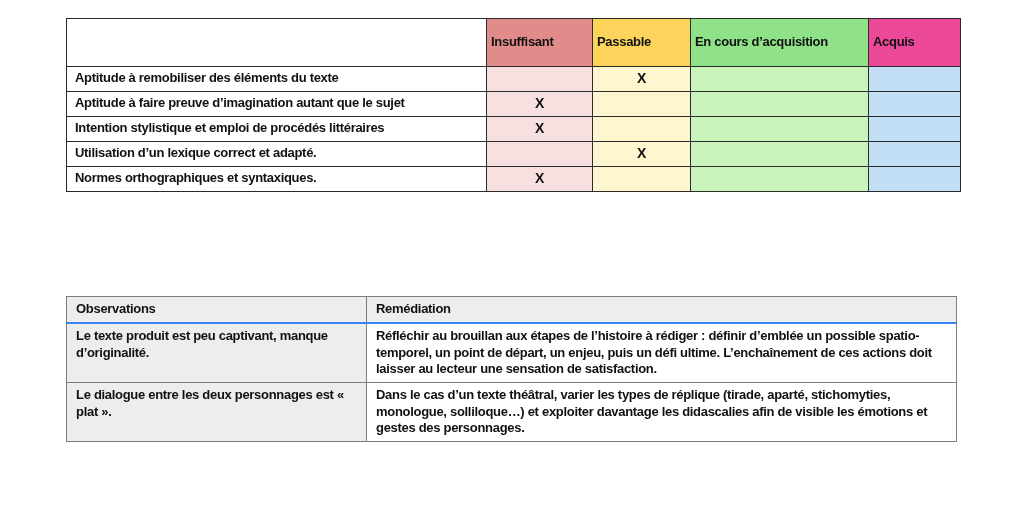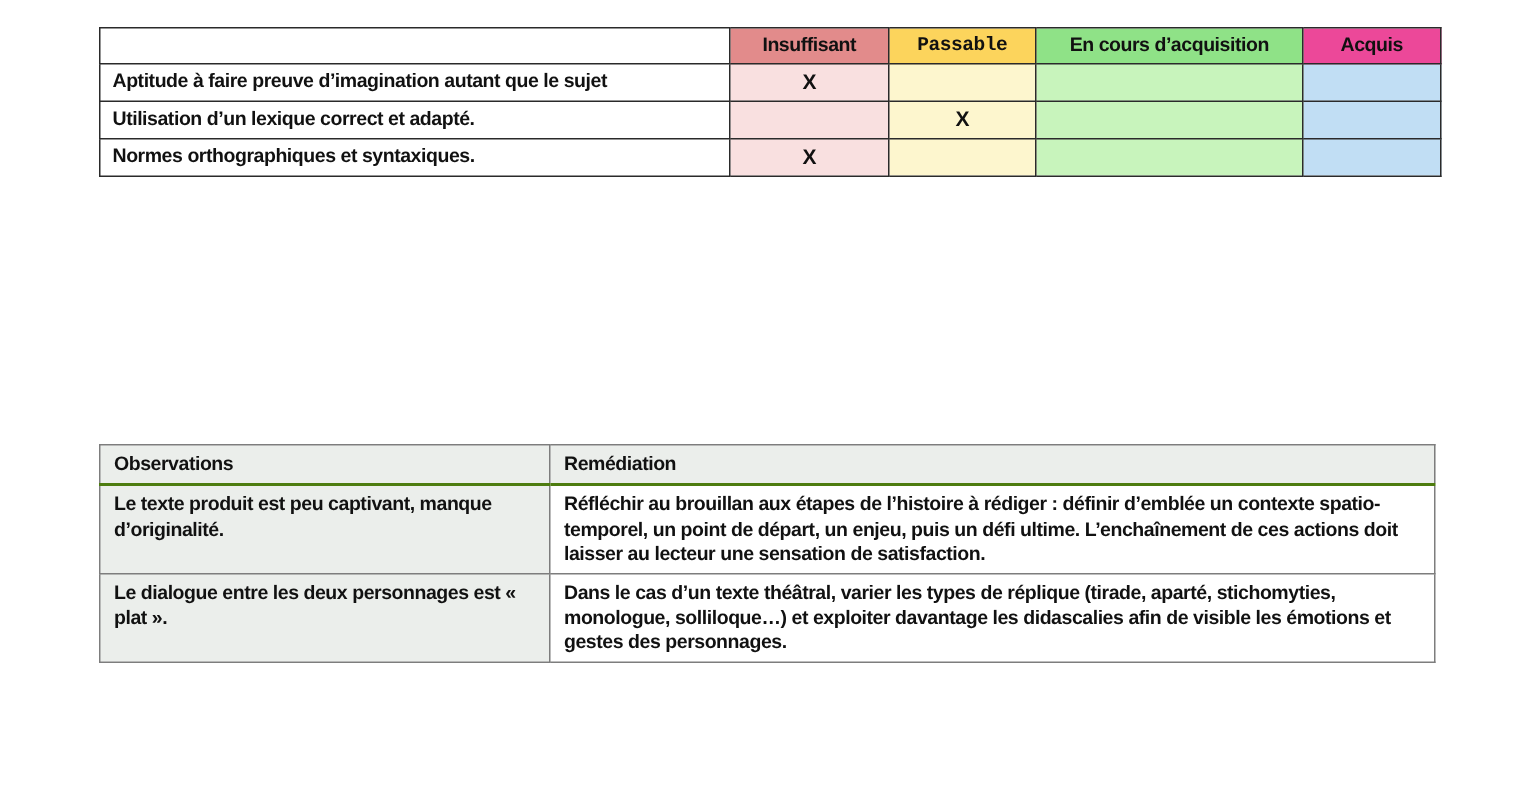--- a/index.html
+++ b/index.html
@@ -31,23 +31,23 @@
     left: 66px;
     top: 18px;
     width: 894px;
   }
   .rubric th, .rubric td {
     border: 1.6px solid #2a2a2a;
     padding: 3px 8px;
     vertical-align: top;
   }
   .rubric thead th {
-    text-align: center;
+    text-align: left;
     height: 17px;
-    padding: 3px 4px;
+    padding: 15px 4px;
   }
   .rubric th.corner { background: #ffffff; }
   .rubric td.crit {
     background: #ffffff;
     text-align: left;
   }
   .rubric td.lvl {
     text-align: center;
     font-size: 14px;
   }
@@ -59,21 +59,21 @@
     width: 890px;
   }
   .feedback th, .feedback td {
     border: 1.5px solid #7d7d7d;
     padding: 4px 9px;
     vertical-align: top;
     text-align: left;
   }
   .feedback thead th {
     background: #ebeeeb;
-    border-bottom: 2px solid #4d7c0f;
+    border-bottom: 2px solid #3b82f6;
     height: 17px;
   }
   .feedback td.obs { background: #ebeeeb; }
   .feedback td.rem { background: #ffffff; }
 </style>
 </head>
 <body>
 
 <div class="page">
 
@@ -82,28 +82,42 @@
       <col style="width:420px">
       <col style="width:106px">
       <col style="width:98px">
       <col style="width:178px">
       <col style="width:92px">
     </colgroup>
     <thead>
       <tr>
         <th class="corner"></th>
       <th style="background: rgb(226, 139, 139);">Insuffisant</th>
-          <th style="background: rgb(252, 212, 92); font-family: Liberation Mono, monospace;">Passable</th>
+          <th style="background: rgb(252, 212, 92);">Passable</th>
           <th style="background: rgb(143, 226, 135);">En cours d’acquisition</th>
           <th style="background: #ec4899;">Acquis</th>
         </tr>
     </thead>
     <tbody>
         <tr>
+          <td class="crit">Aptitude à remobiliser des éléments du texte</td>
+          <td class="lvl" style="background: rgb(249, 224, 224);"></td>
+          <td class="lvl" style="background: rgb(253, 246, 206);">X</td>
+          <td class="lvl" style="background: rgb(200, 244, 188);"></td>
+          <td class="lvl" style="background: rgb(193, 222, 244);"></td>
+        </tr>
+        <tr>
           <td class="crit">Aptitude à faire preuve d’imagination autant que le sujet</td>
+          <td class="lvl" style="background: rgb(249, 224, 224);">X</td>
+          <td class="lvl" style="background: rgb(253, 246, 206);"></td>
+          <td class="lvl" style="background: rgb(200, 244, 188);"></td>
+          <td class="lvl" style="background: rgb(193, 222, 244);"></td>
+        </tr>
+        <tr>
+          <td class="crit">Intention stylistique et emploi de procédés littéraires</td>
           <td class="lvl" style="background: rgb(249, 224, 224);">X</td>
           <td class="lvl" style="background: rgb(253, 246, 206);"></td>
           <td class="lvl" style="background: rgb(200, 244, 188);"></td>
           <td class="lvl" style="background: rgb(193, 222, 244);"></td>
         </tr>
         <tr>
           <td class="crit">Utilisation d’un lexique correct et adapté.</td>
           <td class="lvl" style="background: rgb(249, 224, 224);"></td>
           <td class="lvl" style="background: rgb(253, 246, 206);">X</td>
           <td class="lvl" style="background: rgb(200, 244, 188);"></td>
@@ -126,21 +140,21 @@
     </colgroup>
     <thead>
       <tr>
         <th>Observations</th>
         <th>Remédiation</th>
       </tr>
     </thead>
     <tbody>
         <tr>
           <td class="obs">Le texte produit est peu captivant, manque d’originalité.</td>
-          <td class="rem">Réfléchir au brouillan aux étapes de l’histoire à rédiger : définir d’emblée un contexte spatio-temporel, un point de départ, un enjeu, puis un défi ultime. L’enchaînement de ces actions doit laisser au lecteur une sensation de satisfaction.</td>
+          <td class="rem">Réfléchir au brouillan aux étapes de l’histoire à rédiger : définir d’emblée un possible spatio-temporel, un point de départ, un enjeu, puis un défi ultime. L’enchaînement de ces actions doit laisser au lecteur une sensation de satisfaction.</td>
         </tr>
         <tr>
           <td class="obs">Le dialogue entre les deux personnages est « plat ».</td>
           <td class="rem">Dans le cas d’un texte théâtral, varier les types de réplique (tirade, aparté, stichomyties, monologue, solliloque…) et exploiter davantage les didascalies afin de visible les émotions et gestes des personnages.</td>
         </tr>
       </tbody>
   </table>
 
 </div>
 

